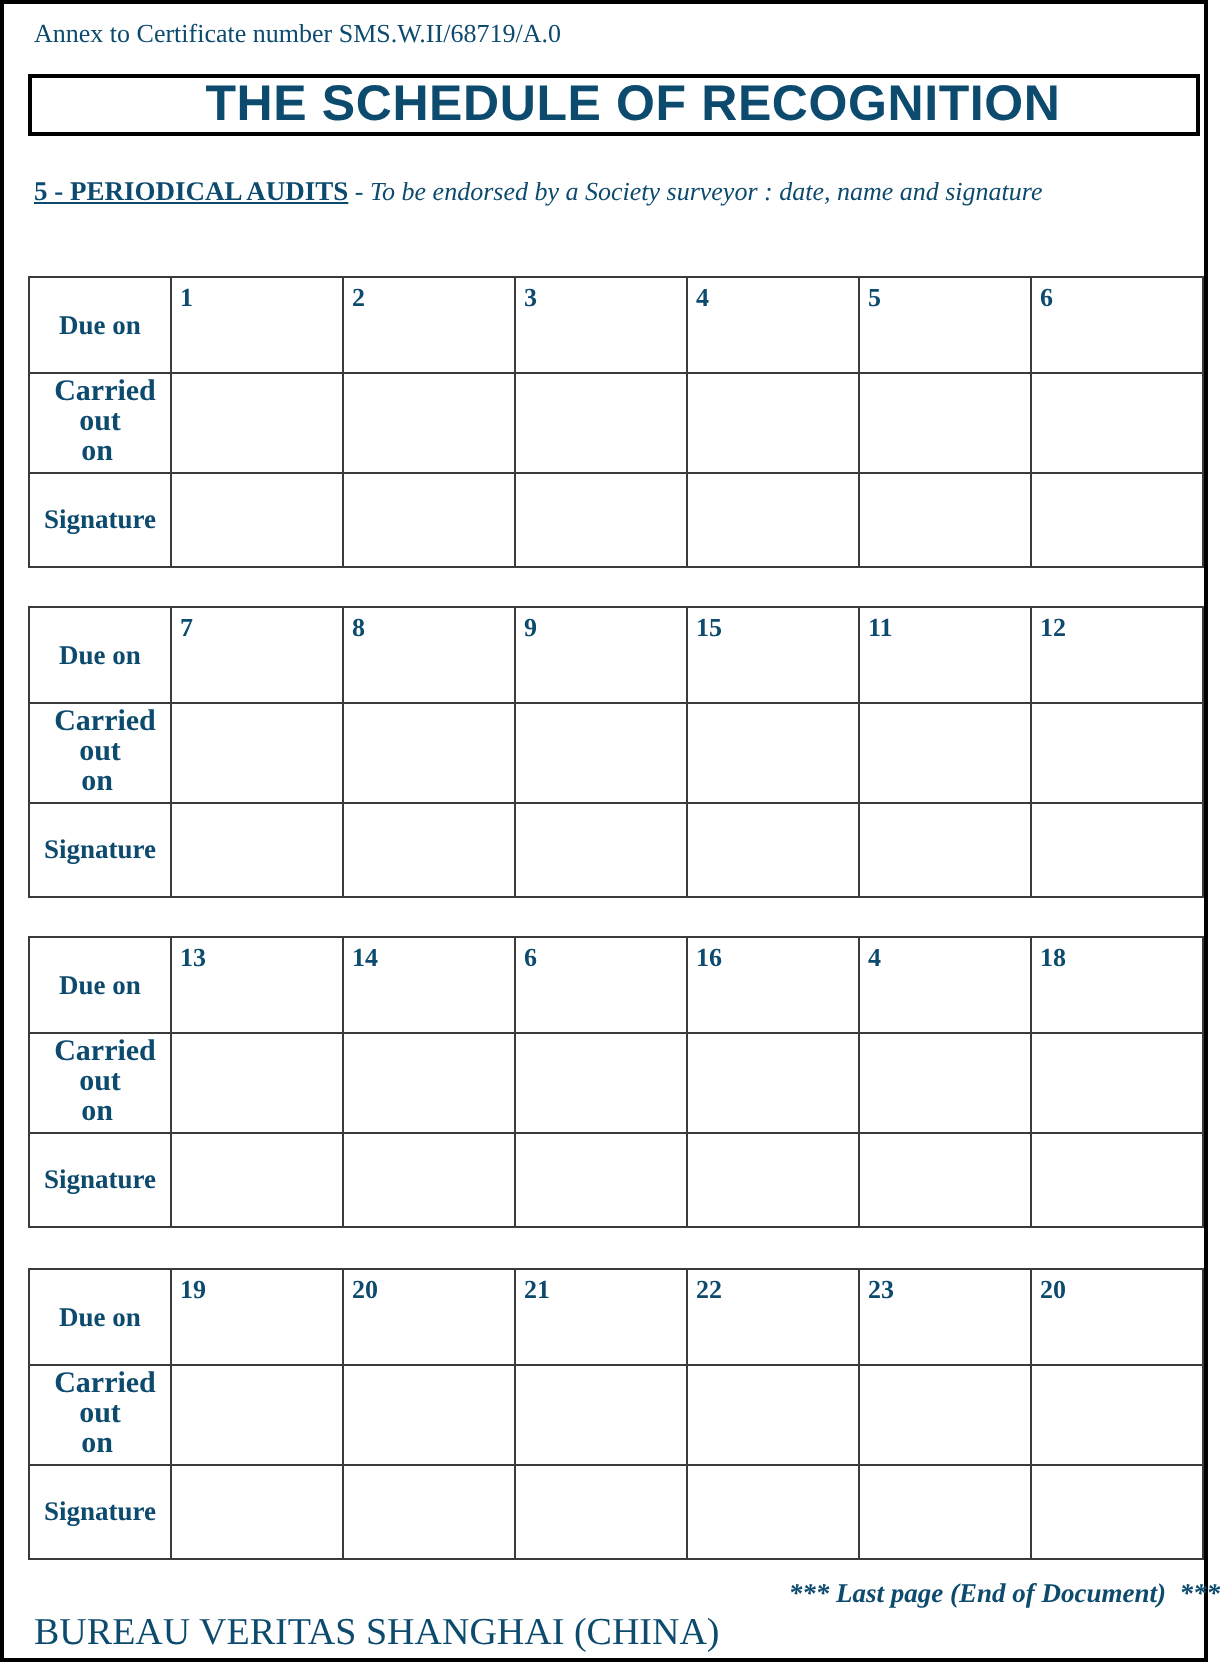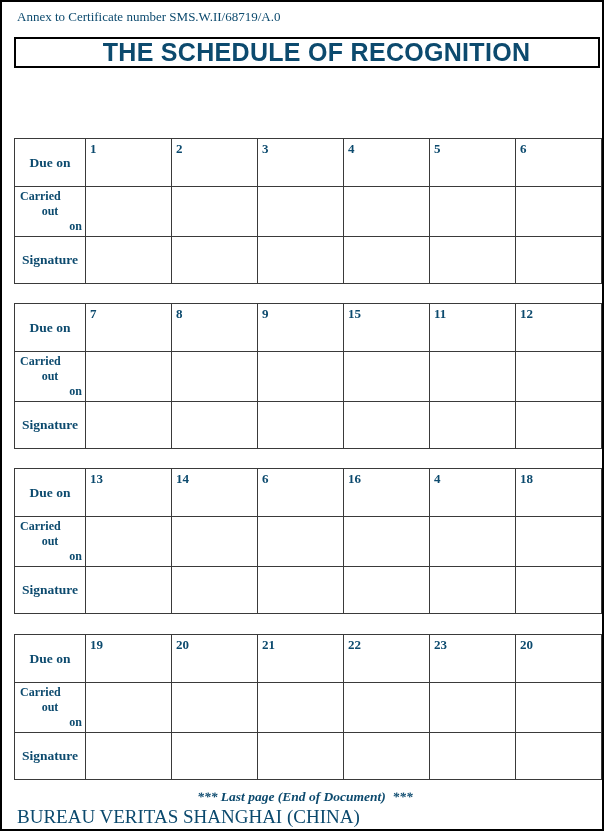--- a/index.html
+++ b/index.html
@@ -77,39 +77,40 @@
   .row-carried { height: 50px; }
   .row-sig     { height: 47px; }
   .label-cell {
     font-weight: bold;
     font-size: 13.5px;
     text-align: center;
     vertical-align: middle;
   }
   .carried-cell div {
     font-weight: bold;
-    font-size: 12px;
+    font-size: 15px;
     line-height: 15px;
+    text-align: center;
   }
   .cl1 { text-align: left;  padding-left: 5px; }
   .cl2 { text-align: center; }
   .cl3 { text-align: right; padding-right: 3px; }
   .num-cell { vertical-align: top; text-align: left; }
   .num {
     display: block;
     font-weight: bold;
     font-size: 13px;
     line-height: 14px;
     padding: 3px 0 0 4px;
   }
   .footer-note {
     position: absolute;
     left: 0; top: 789px;
     width: 610px;
-    text-align: center;
+    text-align: right;
     font-weight: bold;
     font-style: italic;
     font-size: 13.5px;
     white-space: pre;
   }
   .issuer-line {
     position: absolute;
     left: 17px; top: 806px;
     font-size: 19px;
     white-space: nowrap;
@@ -120,20 +121,23 @@
 
 <div class="page">
   <div class="page-frame"></div>
 
   <div class="annex-line">Annex to Certificate number SMS.W.II/68719/A.0</div>
 
   <div class="title-box">
     <span class="document-title">THE SCHEDULE OF RECOGNITION</span>
   </div>
 
+  <div class="section-heading">
+    <span class="section-title">5 - PERIODICAL AUDITS</span><span> - </span><span class="section-desc">To be endorsed by a Society surveyor : date, name and signature</span>
+  </div>
 
   <table class="audit-table" style="top:138px">
     <colgroup>
         <col class="c-label">
         <col class="c-data">
         <col class="c-data">
         <col class="c-data">
         <col class="c-data">
         <col class="c-data">
         <col class="c-data">

